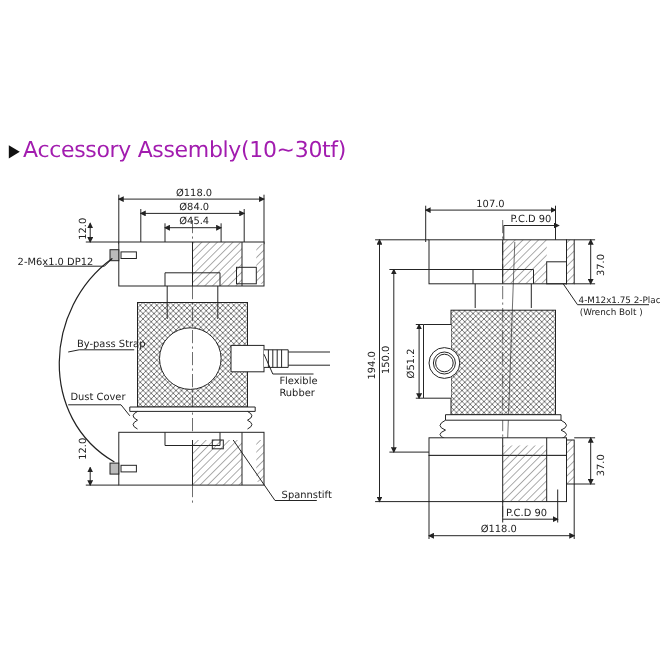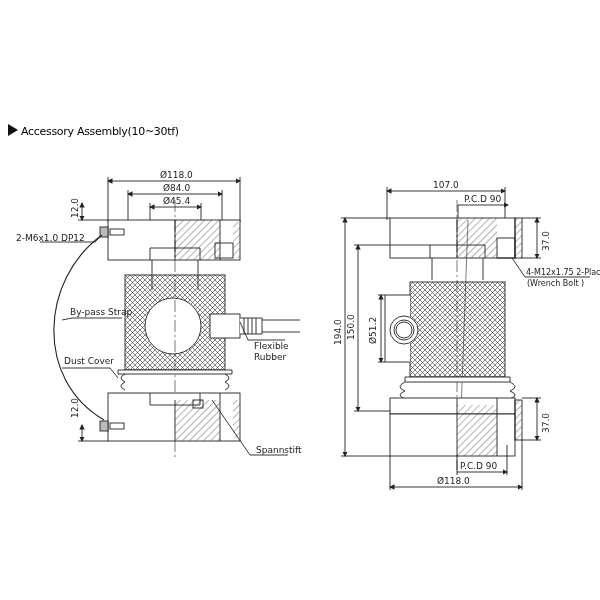--- a/index.html
+++ b/index.html
@@ -1,17 +1,17 @@
 <!DOCTYPE html>
 <html><head>
 <meta charset="utf-8">
 <style>
   html, body { margin:0; padding:0; background:#ffffff; }
   body { width:600px; height:600px; position:relative; overflow:hidden; font-family:"DejaVu Sans", sans-serif; }
-  .title { position:absolute; left:8px; top:124px; font-size:11px; color:#000000; letter-spacing:-0.3px;text-align:center; }
+  .title { position:absolute; left:8px; top:124px; font-size:20px; color:#a21caf; letter-spacing:-0.3px;text-align:center; }
   .title .tri { display:inline-block; width:0; height:0; border-top:6px solid transparent; border-bottom:6px solid transparent; border-left:10px solid #111; margin-right:3px; vertical-align:-1px; }
   svg { position:absolute; left:0; top:0; }
   .lbl { font-family:"DejaVu Sans", sans-serif; font-size:9px; fill:#222; }
   .lblm { font-family:"DejaVu Sans", sans-serif; font-size:8px; fill:#222; }
 </style>
 </head>
 <body>
 
 <div class="title">
   <span class="tri"></span><span>Accessory Assembly(10~30tf)</span>

